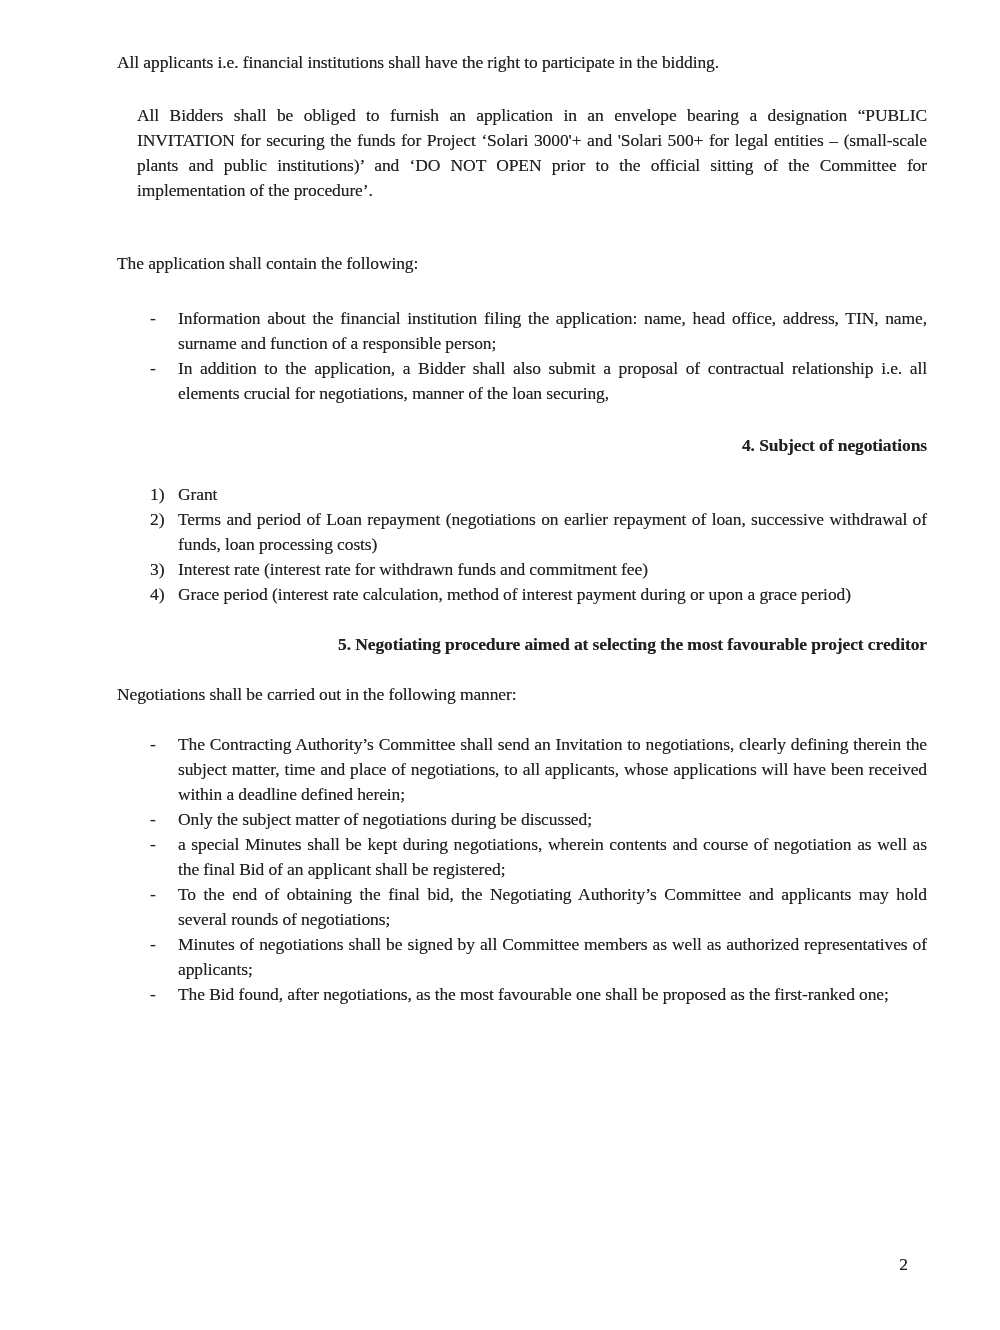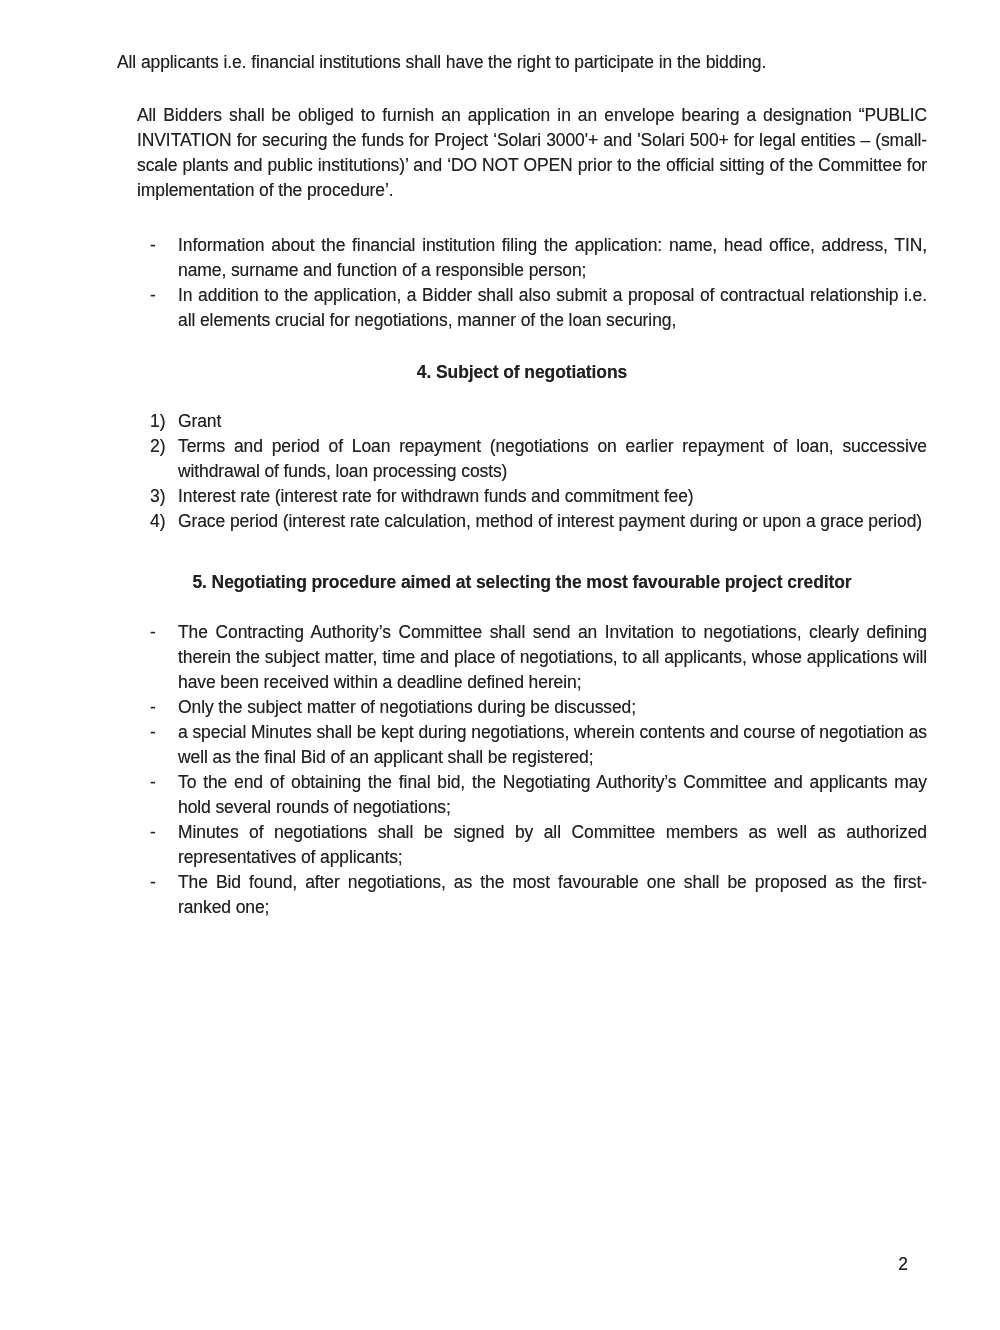--- a/index.html
+++ b/index.html
@@ -10,39 +10,39 @@
     margin: 0;
     padding: 0;
     background: var(--paper);
   }
   .page {
     position: relative;
     width: 1000px;
     height: 1330px;
     background: var(--paper);
     color: var(--ink);
-    font-family: Liberation Sans, sans-serif;
+    font-family: Liberation Serif, serif;
     font-size: 17.5px;
     line-height: 25px;
     letter-spacing: -0.1px;
     box-sizing: border-box;
     padding: 50px 73px 0 117px;
     overflow: hidden;
     text-shadow: 0 0 0.6px rgba(33,33,33,0.55); 
   }
   .para {
     margin: 0;
     text-align: justify;
   }
   .heading {
     margin: 0;
     font-size: inherit;
     line-height: inherit;
     font-weight: bold;
-    text-align: center;
+    text-align: right;
   }
   .list { margin: 0; }
   .li {
     display: flex;
     align-items: flex-start;
   }
   .li .marker {
     flex: none;
     width: 28px;
     margin-left: 33px;
@@ -53,40 +53,41 @@
     text-align: justify;
   }
   
   .mt-envelope   { margin-top: 28px; margin-left: 20px; }
   .mt-contain    { margin-top: 48px; }
   .mt-list1      { margin-top: 30px; }
   .mt-filing     { margin-top: 21px; }
   .mt-heading4   { margin-top: 27px; }
   .mt-numlist    { margin-top: 24px; }
   .mt-onlysubj   { margin-top: 25px; }
-  .mt-heading5   { margin-top: 36px; }
+  .mt-heading5   { margin-top: 25px; }
   .mt-manner     { margin-top: 25px; }
   .mt-list2      { margin-top: 25px; }
   .page-number {
     position: absolute;
     top: 1252px;
     right: 92px;
     font-size: 17.5px;
     line-height: 25px;
   }
 </style>
 </head>
 <body>
 
 <div class="page">
 
   <p class="para">All applicants i.e. financial institutions shall have the right to participate in the bidding.</p>
 
   <p class="para mt-envelope">All Bidders shall be obliged to furnish an application in an envelope bearing a designation “PUBLIC INVITATION for securing the funds for Project ‘Solari 3000'+ and 'Solari 500+ for legal entities – (small-scale plants and public institutions)’  and ‘DO NOT OPEN prior to the official sitting of the Committee for implementation of the procedure’.</p>
 
+  <p class="para mt-contain">The application shall contain the following:</p>
 
   <div class="list mt-list1">
     <div class="li">
       <span class="marker">-</span>
       <span class="li-text">Information about the financial institution filing the application: name, head office, address, TIN, name, surname and function of a responsible person;</span>
     </div>
     <div class="li">
       <span class="marker">-</span>
       <span class="li-text">In addition to the application, a Bidder shall also submit a proposal of contractual relationship i.e. all elements crucial for negotiations, manner of the loan securing,</span>
     </div>
@@ -110,20 +111,21 @@
     </div>
     <div class="li">
       <span class="marker">4)</span>
       <span class="li-text">Grace period (interest rate calculation, method of interest payment during or upon a grace period)</span>
     </div>
   </div>
 
 
   <h2 class="heading mt-heading5">5. Negotiating procedure aimed at selecting the most favourable project creditor</h2>
 
+  <p class="para mt-manner">Negotiations shall be carried out in the following manner:</p>
 
   <div class="list mt-list2">
     <div class="li">
       <span class="marker">-</span>
       <span class="li-text">The Contracting Authority’s Committee shall send an Invitation to negotiations, clearly defining therein the subject matter, time and place of negotiations, to all applicants, whose applications will have been received within a deadline defined herein;</span>
     </div>
     <div class="li">
       <span class="marker">-</span>
       <span class="li-text">Only the subject matter of negotiations during be discussed;</span>
     </div>

